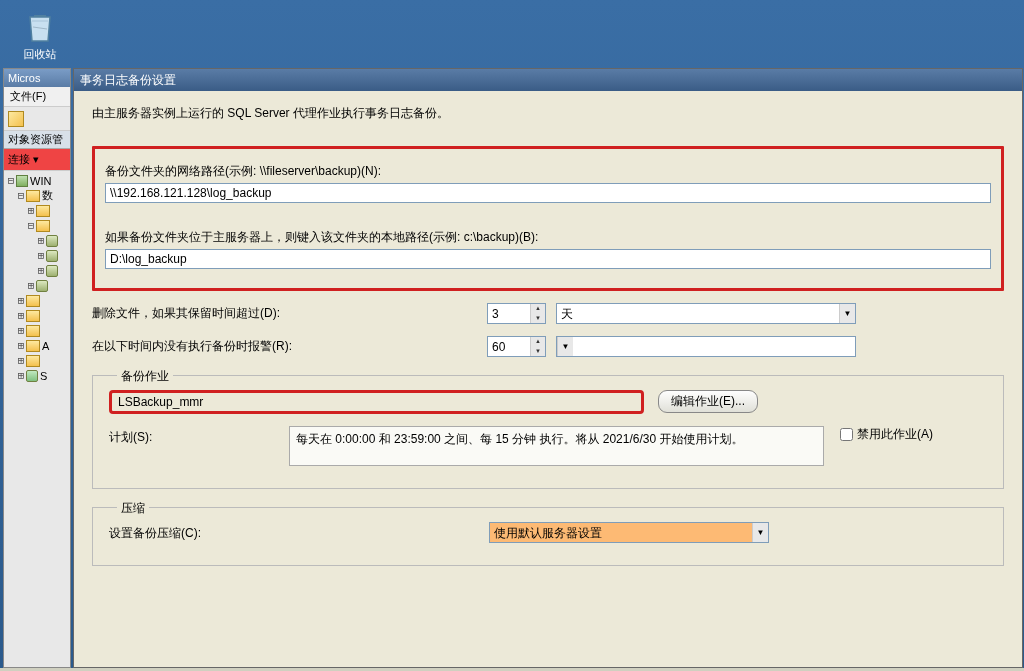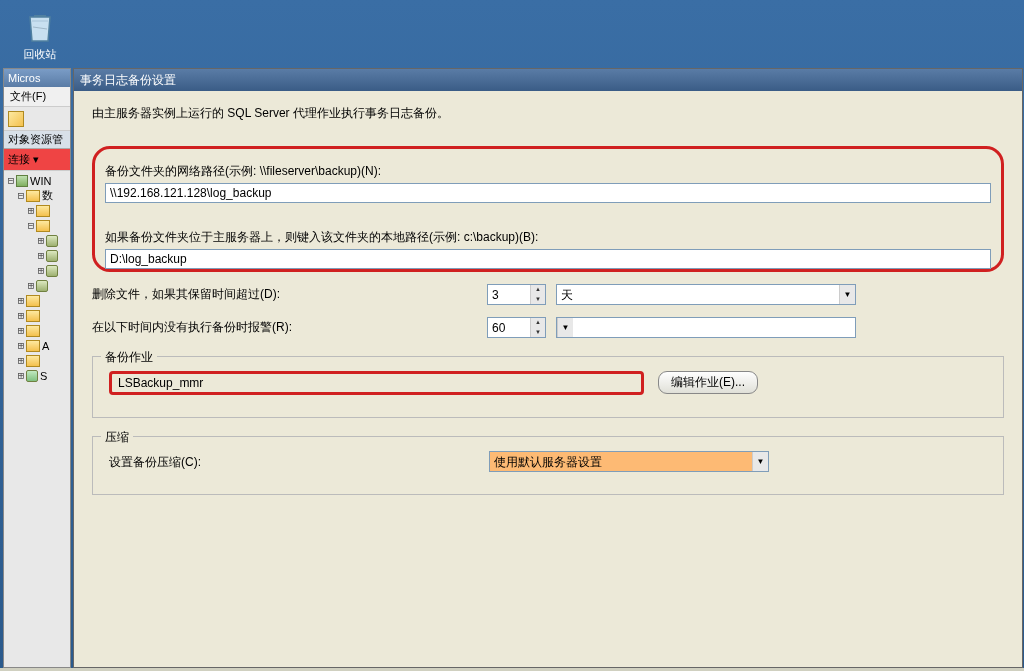--- a/index.html
+++ b/index.html
@@ -22,37 +22,37 @@
 .tree-toggle { width: 10px; text-align: center; color: #555; font-family: monospace; }
 .tree-folder { width: 14px; height: 12px; background: linear-gradient(180deg,#fde9a0,#f4c14e); border: 1px solid #b08a20; margin-right: 2px; }
 .tree-db { width: 12px; height: 12px; background: linear-gradient(180deg,#dce8c0,#9db070); border: 1px solid #708040; border-radius: 2px; margin-right: 2px; }
 .tree-server { width: 12px; height: 12px; background: linear-gradient(180deg,#c0e0b0,#80b060); border: 1px solid #608040; margin-right: 2px; }
 
 .dialog { position: absolute; top: 68px; left: 73px; width: 950px; height: 600px; background: #ece9d8; border: 1px solid #666; }
 .dialog-titlebar { height: 22px; background: linear-gradient(180deg, #5a7ca6 0%, #3a5c86 100%); color: #fff; font-size: 12px; padding: 2px 6px; display: flex; align-items: center; justify-content: space-between; }
 .dialog-body { padding: 14px 18px; color: #000; height: calc(100% - 22px); position: relative; }
 .intro-text { margin-bottom: 24px; font-size: 12px; }
 
-.highlight-box { border: 3px solid #d02020; border-radius: 18px; padding: 8px 10px 0; }
+.highlight-box { border: 3px solid #d02020; border-radius: 1px; padding: 8px 10px 19px; }
 .field-label { font-size: 12px; margin-bottom: 3px; margin-top: 6px; }
 .text-input { width: 100%; height: 20px; border: 1px solid #7f9db9; background: #fff; font-size: 12px; padding: 1px 4px; font-family: Tahoma, sans-serif; }
 .note { font-size: 12px; margin: 10px 0 20px; line-height: 1.5; }
 
 .row { display: flex; align-items: center; margin: 12px 0; }
 .row-label { width: 395px; font-size: 12px; }
 .spinner { display: inline-flex; border: 1px solid #7f9db9; background: #fff; height: 21px; }
 .spinner input { border: none; width: 42px; font-size: 12px; padding: 1px 4px; outline: none; text-align: left; }
 .spinner .updown { width: 15px; background: #e8e8e8; border-left: 1px solid #ccc; display: flex; flex-direction: column; }
 .spinner .updown div { flex: 1; font-size: 6px; text-align: center; line-height: 8px; color: #333; cursor: pointer; }
 .combo { display: inline-flex; border: 1px solid #7f9db9; background: #fff; height: 21px; margin-left: 10px; width: 300px; }
 .combo span { flex: 1; padding: 2px 4px; font-size: 12px; }
 .combo .drop { width: 16px; background: #e8e8e8; border-left: 1px solid #ccc; text-align: center; font-size: 8px; line-height: 19px; cursor: pointer; }
 
 .fieldset { border: 1px solid #bbb; margin-top: 18px; padding: 14px 16px 10px; position: relative; }
-.fieldset-legend { position: absolute; top: -8px; left: 8px; background: #ece9d8; padding: 0 4px; font-size: 12px; }
+.fieldset-legend { position: absolute; top: -8px; left: 24px; background: #ece9d8; padding: 0 4px; font-size: 12px; }
 .fs-row { display: flex; align-items: flex-start; margin-bottom: 12px; }
 .fs-label { width: 180px; font-size: 12px; padding-top: 3px; }
 .job-name-box { border: 3px solid #d02020; border-radius: 4px; padding: 3px 6px; font-size: 12px; background: #ece9d8; width: 535px; height: 24px; display: flex; align-items: center; }
 .schedule-box { border: 1px solid #aaa; background: #fafaf6; padding: 4px 6px; font-size: 12px; width: 535px; height: 40px; }
 .win-button { height: 23px; background: linear-gradient(180deg,#fefefe,#e0e0d8); border: 1px solid #888; border-radius: 9px; font-size: 12px; padding: 0 12px; cursor: pointer; margin-left: 14px; }
 .checkbox-wrap { display: flex; align-items: center; margin-left: 16px; font-size: 12px; }
 .checkbox-wrap input { margin-right: 4px; }
 
 .combo-wide { display: inline-flex; border: 1px solid #7f9db9; background: #fdba74; height: 21px; width: 280px; }
 .combo-wide span { flex: 1; padding: 2px 4px; font-size: 12px; }
@@ -200,20 +200,30 @@
       </div>
 
       <div class="fieldset">
         <div class="fieldset-legend">备份作业</div>
         <div class="fs-row">
           <div class="job-name-box">
             <span>LSBackup_mmr</span>
           </div>
           <button class="win-button">编辑作业(E)...</button>
         </div>
+        <div class="fs-row">
+          <div class="fs-label">计划(S):</div>
+          <div class="schedule-box">
+            <span>每天在 0:00:00 和 23:59:00 之间、每 15 分钟 执行。将从 2021/6/30 开始使用计划。</span>
+          </div>
+          <label class="checkbox-wrap">
+            <input type="checkbox" style="">
+            <span>禁用此作业(A)</span>
+          </label>
+        </div>
       </div>
 
       <div class="fieldset">
         <div class="fieldset-legend">压缩</div>
         <div class="fs-row">
           <div class="fs-label" style="width:380px">设置备份压缩(C):</div>
           <div class="combo-wide">
             <span>使用默认服务器设置</span>
             <div class="drop">▼</div>
           </div>

